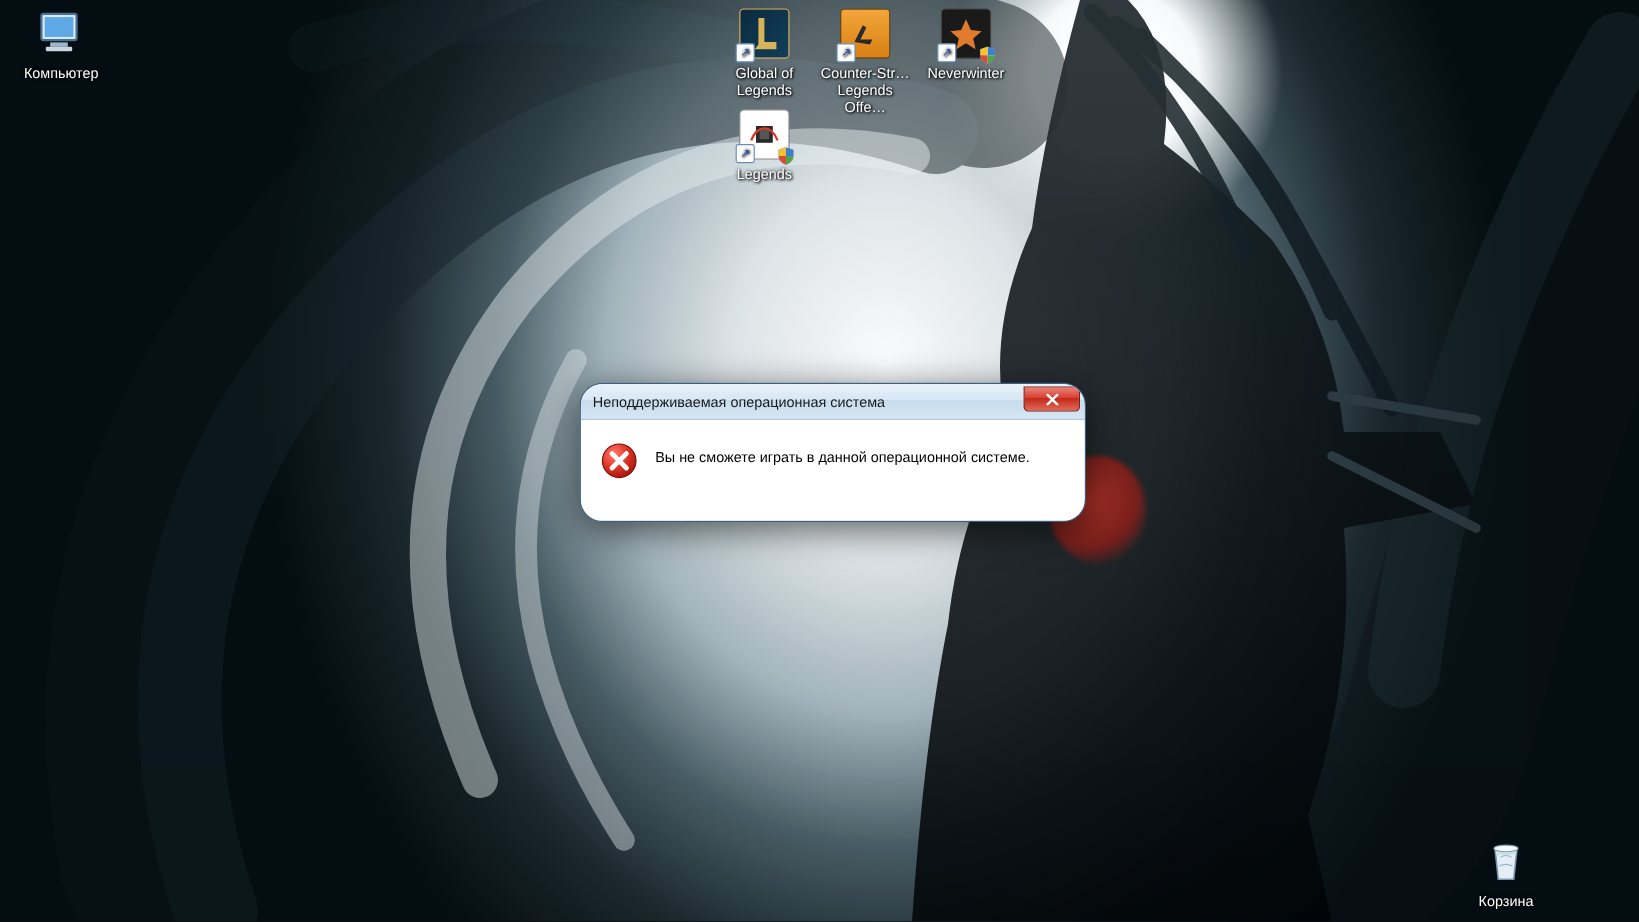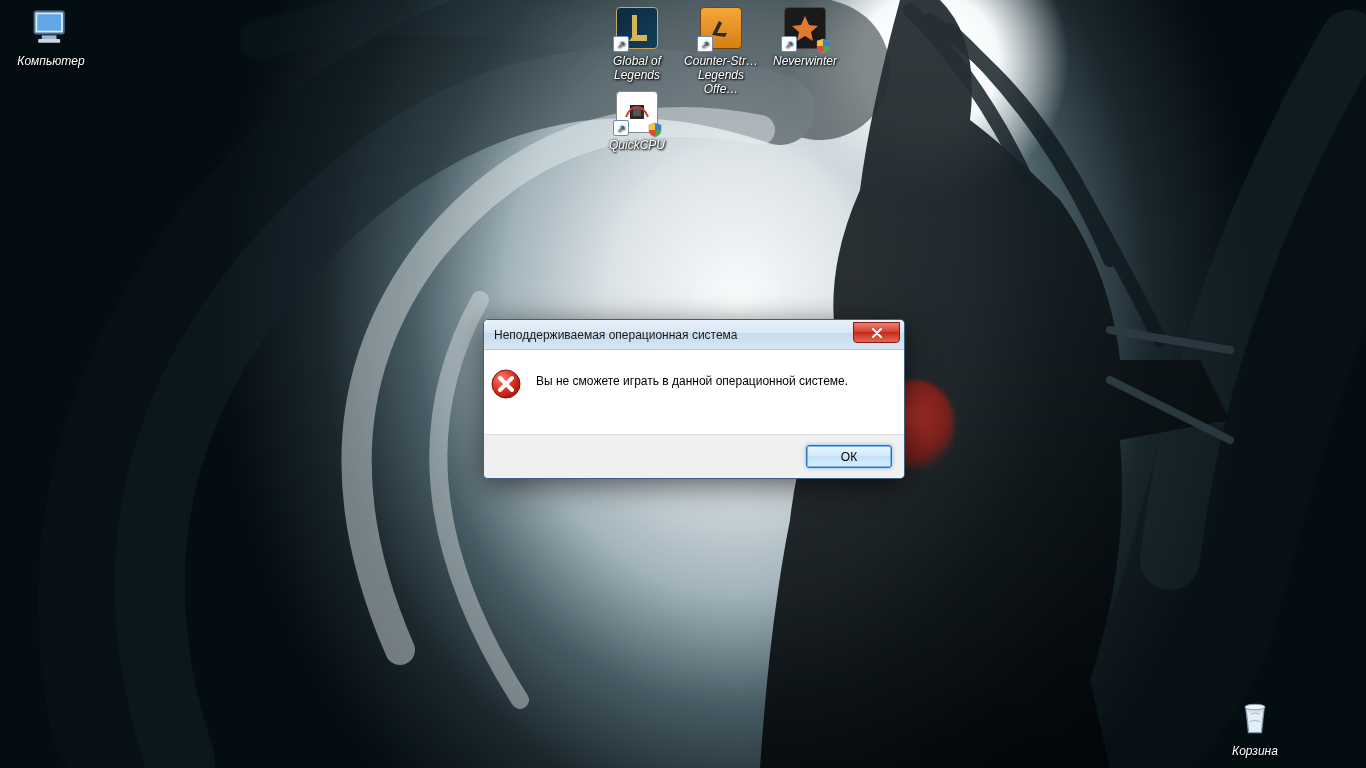--- a/index.html
+++ b/index.html
@@ -55,21 +55,20 @@
     height: 48px;
     margin: 0 auto 2px;
     display: flex;
     align-items: center;
     justify-content: center;
     position: relative;
   }
   .desktop-icon .lbl {
     line-height: 14px;
     word-break: break-word;
-    font-style: italic;
   }
   .shortcut-badge {
     position: absolute;
     left: 0;
     bottom: 0;
     width: 14px;
     height: 14px;
     background: #fff;
     border: 1px solid #6a8db5;
     border-radius: 2px;
@@ -92,21 +91,21 @@
     border-radius: 4px;
   }
 
   
   .dialog {
     position: absolute;
     left: 483px;
     top: 319px;
     width: 420px;
     border: 1px solid #3f5f80;
-    border-radius: 5px;
+    border-radius: 19px;
     box-shadow: 0 0 0 1px rgba(255,255,255,0.25) inset, 0 6px 30px rgba(0,0,0,0.6);
     background: linear-gradient(#dfeaf4, #cddff0);
     overflow: hidden;
   }
   .dialog-titlebar {
     height: 29px;
     display: flex;
     align-items: center;
     padding: 0 4px 0 10px;
     background: linear-gradient(#e9f2fa, #d7e7f5 45%, #c7dced 46%, #d6e6f4);
@@ -128,21 +127,21 @@
     border-radius: 0 0 4px 4px;
     background: linear-gradient(#e98177, #d74131 45%, #c22618 46%, #e06a54);
     display: flex;
     align-items: center;
     justify-content: center;
     cursor: pointer;
   }
   .dialog-close svg { display:block; }
   .dialog-body {
     background: #fff;
-    padding: 18px 18px 14px 6px;
+    padding: 18px 18px 14px 16px;
     display: flex;
     align-items: flex-start;
     gap: 14px;
     min-height: 52px;
   }
   .error-icon-wrap {
     width: 32px;
     height: 32px;
     flex: 0 0 32px;
   }
@@ -296,21 +295,21 @@
     </div>
     <div class="shortcut-badge">↗</div>
     <svg class="shield-badge" viewBox="0 0 16 16">
       <path d="M8 1 l6 2 v5 c0 4 -3 6 -6 7 c-3 -1 -6 -3 -6 -7 v-5 z" fill="#fff" stroke="#666" stroke-width="0.5"></path>
       <path d="M8 1 l6 2 v5 h-6 z" fill="#3a7fd5"></path>
         <path d="M2 3 l6 -2 v7 h-6 z" fill="#f5c32c"></path>
       <path d="M2 8 h6 v7 c-3 -1 -6 -3 -6 -7 z" fill="#d94b3a"></path>
         <path d="M8 8 h6 c0 4 -3 6 -6 7 z" fill="#4ca54c"></path>
     </svg>
   </div>
-  <div class="lbl">QuickCPU</div>
+  <div class="lbl">Legends</div>
 </div>
 
 <div class="desktop-icon" style="left:1216px; top:694px;">
   <div class="ico">
     <svg width="44" height="44" viewBox="0 0 48 48">
       <path d="M14 12 h20 l-3 28 h-14 z" fill="#e4eef6" stroke="#7d98ad" stroke-width="1.5"></path>
       <path d="M14 12 h20 l-1 6 h-18 z" fill="#cfe0ec"></path>
       <ellipse cx="24" cy="12" rx="11" ry="3" fill="#f3f8fc" stroke="#7d98ad"></ellipse>
       <path d="M19 20 q5 -3 10 0 M18 28 q6 -3 12 0" stroke="#9db4c5" stroke-width="1" fill="none"></path>
     </svg>
@@ -337,16 +336,13 @@
             <stop offset="100%" stop-color="#a31708"></stop>
           </radialGradient>
 
         </defs>
         <circle cx="16" cy="16" r="14" fill="url(#rg)" stroke="#7d140a" stroke-width="1"></circle>
         <path d="M10 10 L22 22 M22 10 L10 22" stroke="#fff" stroke-width="4" stroke-linecap="round"></path>
       </svg>
     </div>
     <div class="dialog-msg">Вы не сможете играть в данной операционной системе.</div>
   </div>
-  <div class="dialog-buttons">
-    <button class="btn-ok">ОК</button>
-  </div>
 </div>
 
 </body></html>

